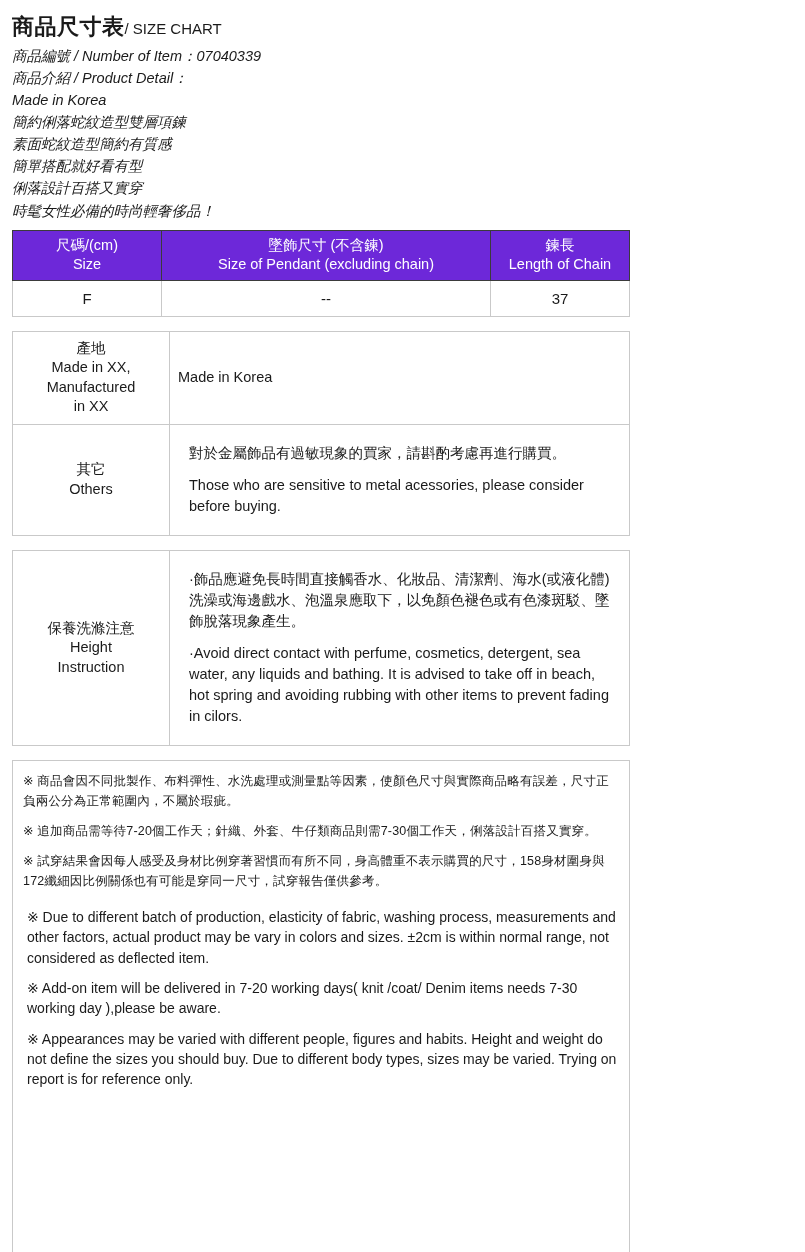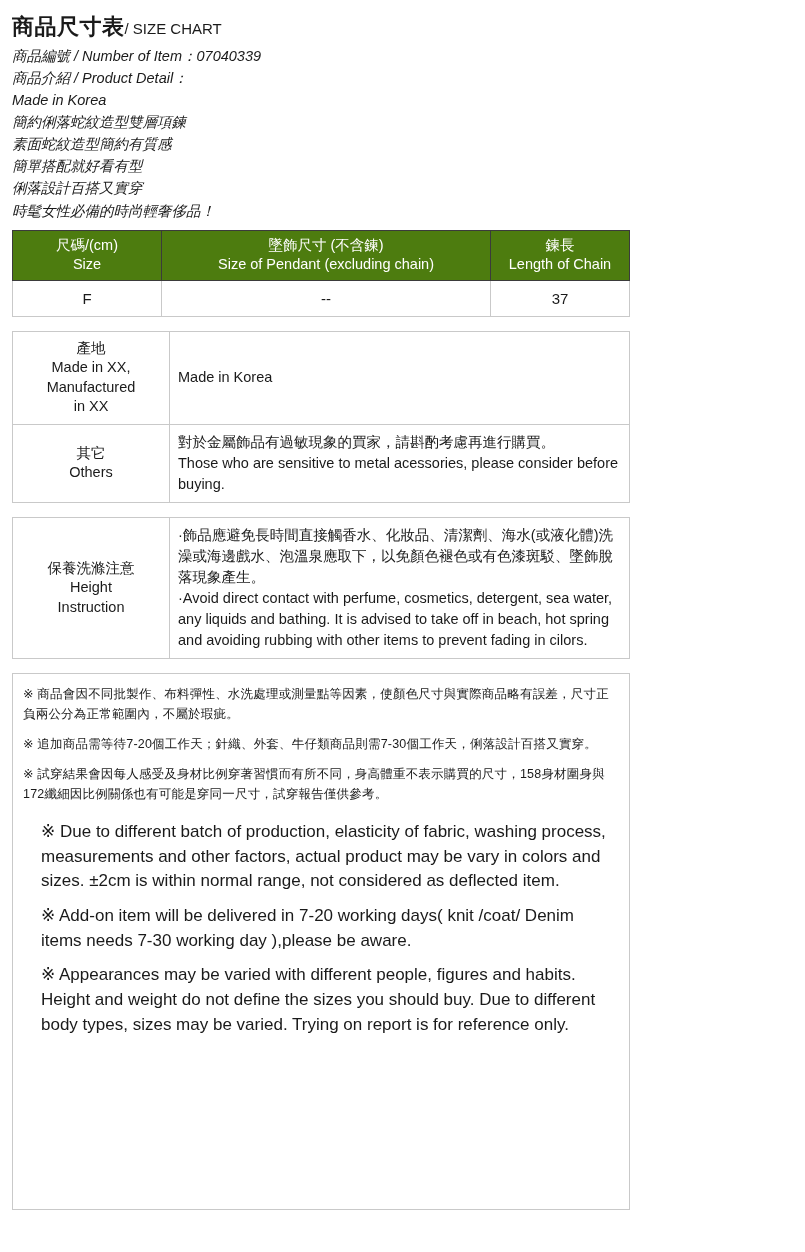--- a/index.html
+++ b/index.html
@@ -44,21 +44,21 @@
   
   table {
     border-collapse: collapse;
     width: 100%;
     table-layout: fixed;
   }
   .size-table {
     margin-bottom: 14px;
   }
   .size-table th {
-    background: #4d7c0f;
+    background: #6d28d9;
     color: #ffffff;
     font-weight: normal;
     border: 1px solid #3b3b3b;
     padding: 5px 4px;
     text-align: center;
     line-height: 1.35;
     font-size: 14.5px;
   }
   .size-table td {
     border: 1px solid #c9c9c9;
@@ -82,38 +82,38 @@
   }
   .detail-table td.label {
     width: 140px;
     text-align: center;
     line-height: 1.35;
   }
   .detail-table td.value {
     text-align: left;
   }
   .detail-table .value p {
-    margin: 0;
+    margin: 11px;
   }
   
   .notes {
     border: 1px solid #c9c9c9;
     padding: 10px 10px 12px 10px;
     margin-top: 4px;
   }
   .note-cn {
     font-size: 12.5px;
     line-height: 1.6;
     margin: 0 0 10px 0;
     letter-spacing: 0.2px;
   }
   .note-en {
-    font-size: 17px;
+    font-size: 14px;
     line-height: 1.45;
-    margin: 0 0 10px 18px;
+    margin: 0 0 10px 4px;
   }
   .spacer-gap { height: 6px; }
   .bottom-pad { height: 150px; }
 </style>
 </head>
 <body>
 
 <div class="page">
 
   <div class="title-line">

